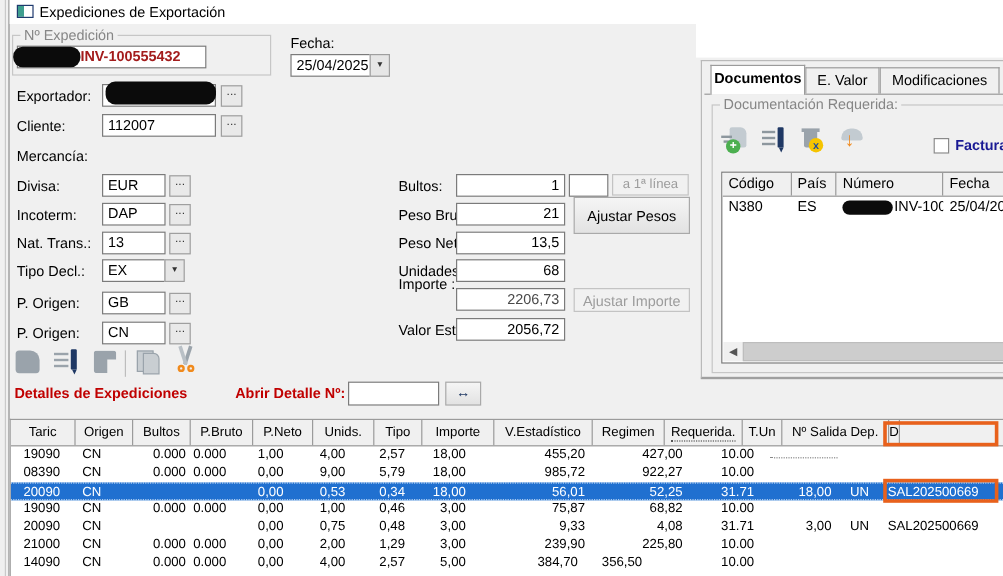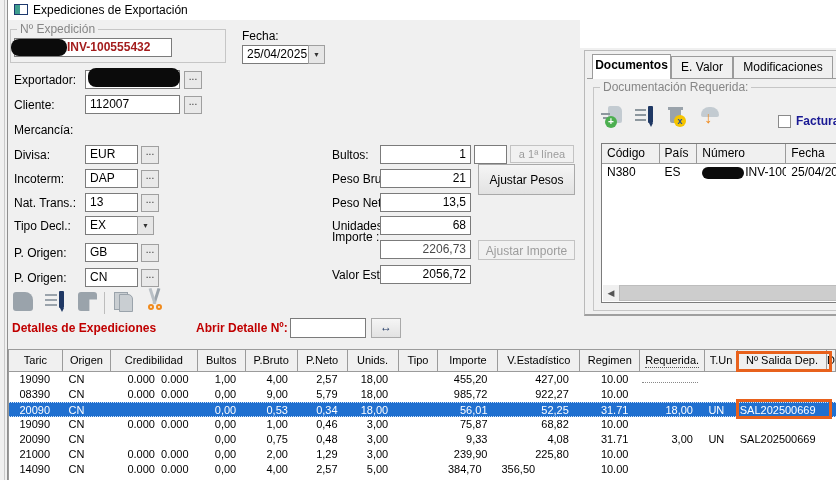--- a/index.html
+++ b/index.html
@@ -241,21 +241,20 @@
 
   <div class="abs red-bold" style="left:12px; top:321px;">Detalles de Expediciones</div>
   <div class="abs red-bold" style="left:196px; top:321px;">Abrir Detalle Nº:</div>
   <div class="abs tbox" style="left:290px; top:318px; width:76px; height:20px;"></div>
   <div class="abs btn" style="left:371px; top:318px; width:30px; height:20px; padding-top:1px; color:#1f3864; font-weight:bold;">↔</div>
 
   <div id="detalles-table">
     <div class="tbl-head">
         <div class="th" style="width: 54px;"><span>Taric</span></div>
         <div class="th" style="width: 48px;"><span>Origen</span></div>
-        <div class="th" style="width: 87px;"><span>Credibilidad</span></div>
         <div class="th" style="width: 48px;"><span>Bultos</span></div>
         <div class="th" style="width: 52px;"><span>P.Bruto</span></div>
         <div class="th" style="width: 50px;"><span>P.Neto</span></div>
         <div class="th" style="width: 51px;"><span>Unids.</span></div>
         <div class="th" style="width: 40px;"><span>Tipo</span></div>
         <div class="th" style="width: 60px;"><span>Importe</span></div>
         <div class="th" style="width: 82px;"><span>V.Estadístico</span></div>
         <div class="th" style="width: 60px;"><span>Regimen</span></div>
         <div class="th" style="width: 65px;"><span class="dotted-under">Requerida.</span></div>
         <div class="th" style="width: 33px;"><span>T.Un</span></div>

